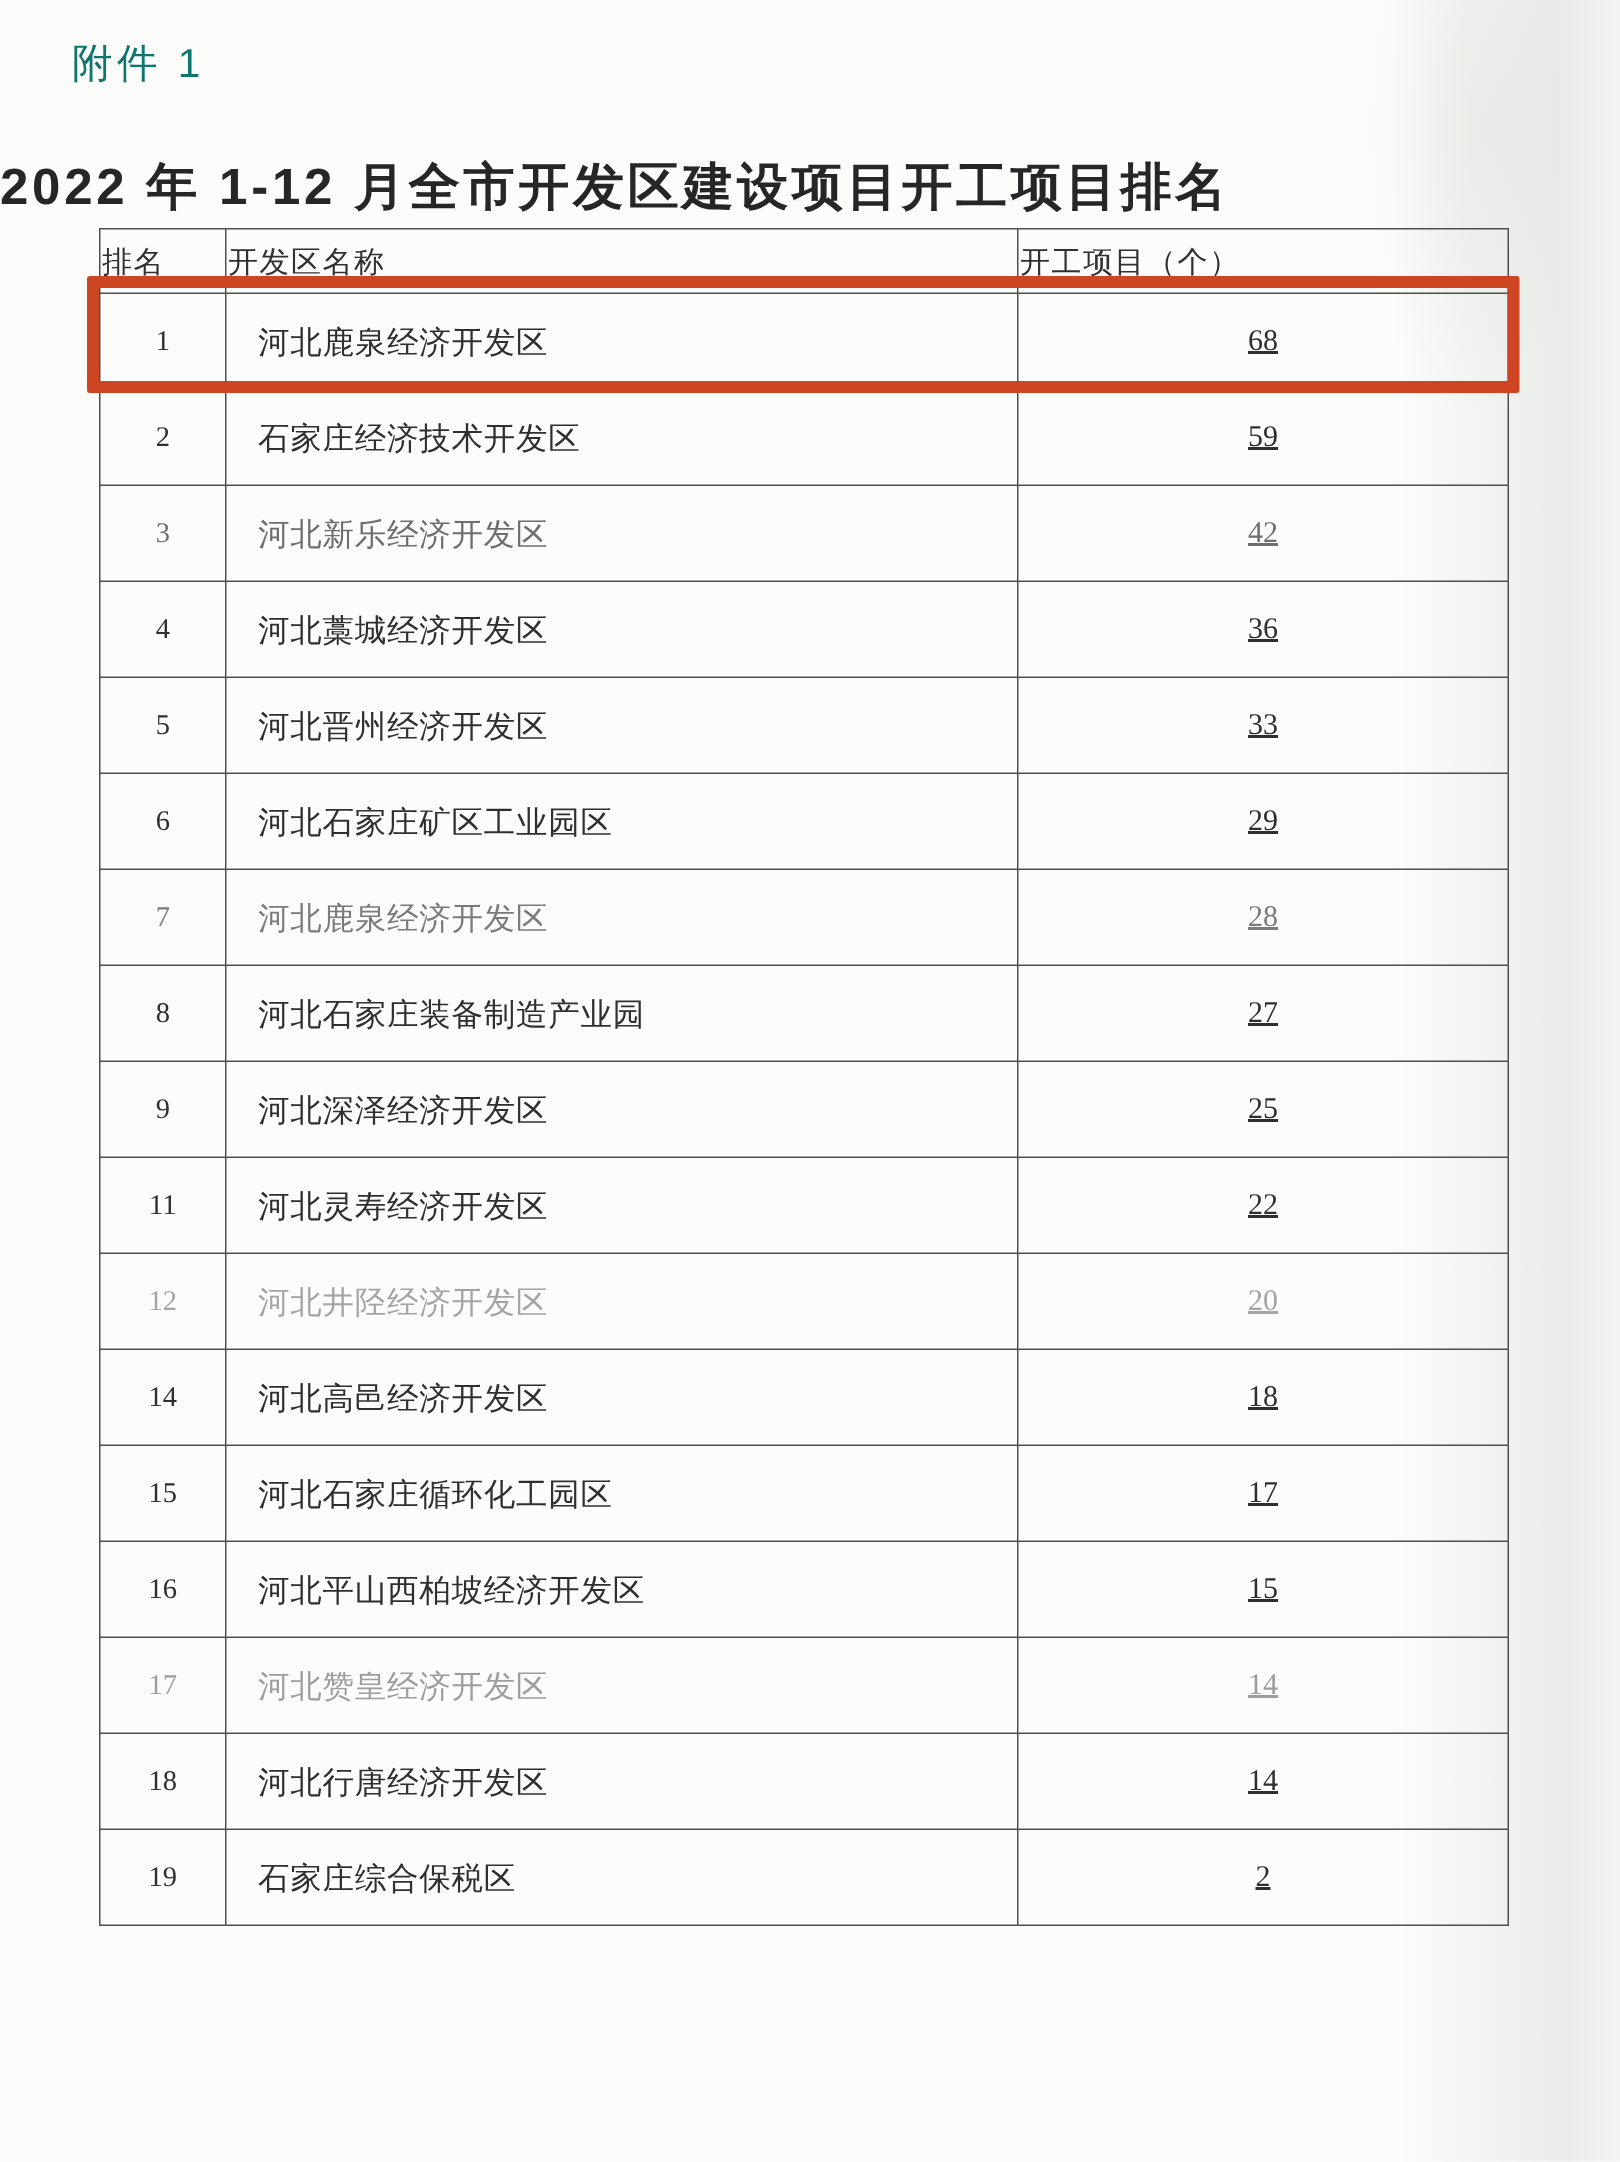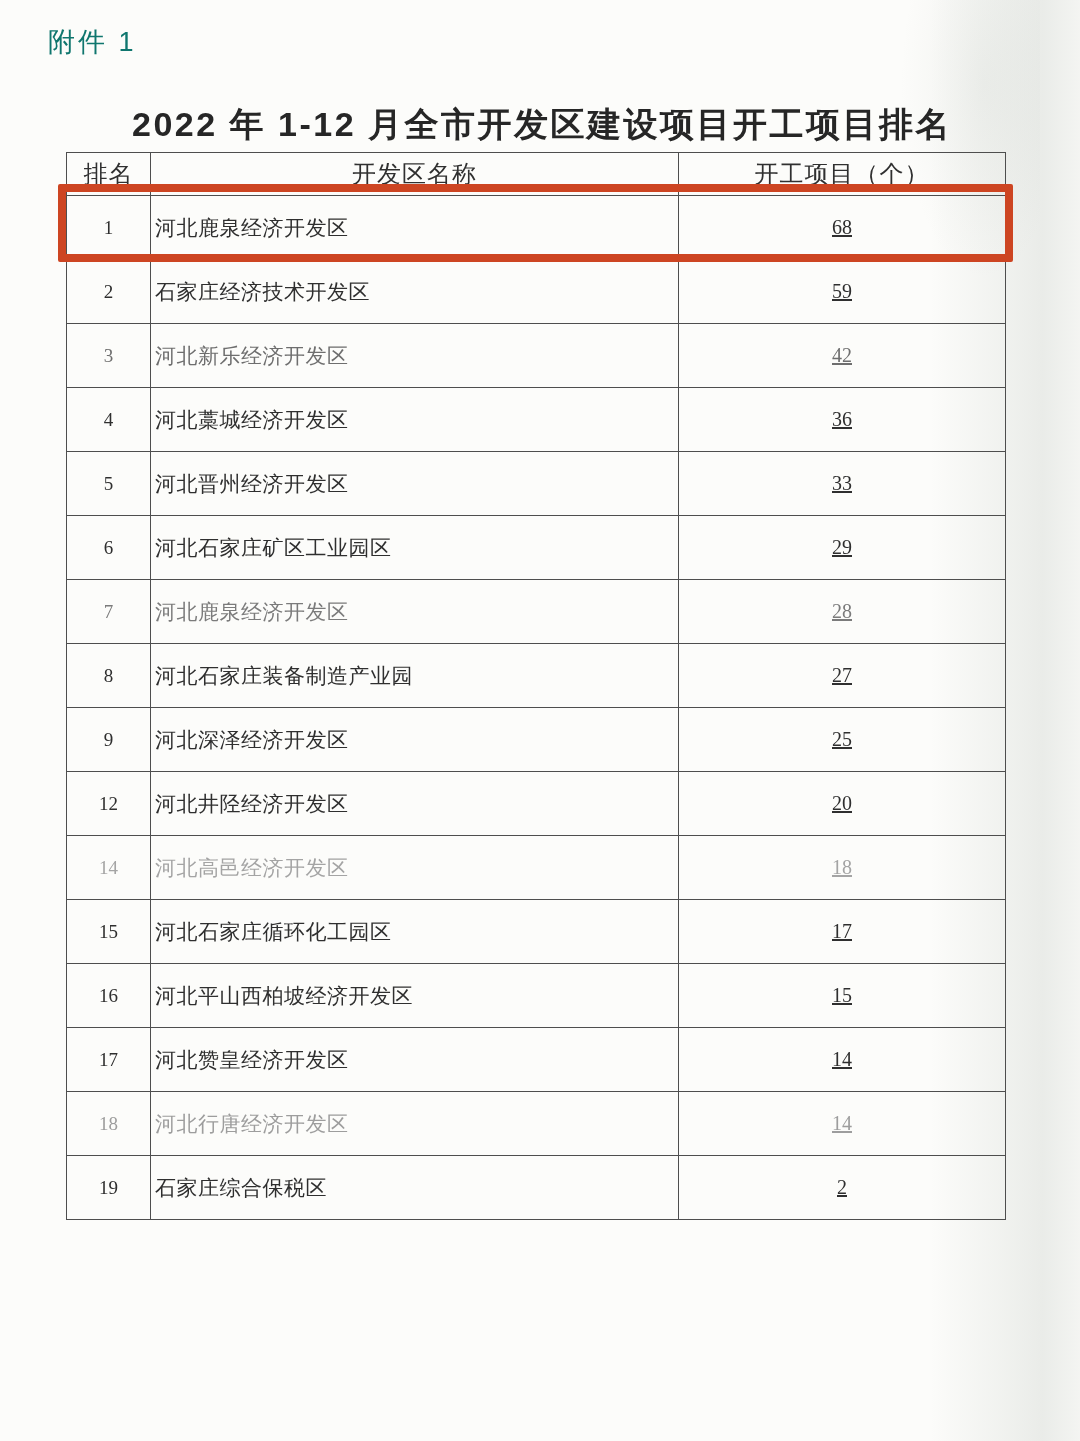--- a/index.html
+++ b/index.html
@@ -42,21 +42,21 @@
     font-family: "Liberation Sans", "DejaVu Sans", sans-serif;
     font-size: 27px;
     letter-spacing: 3px;
     color: #0f766e;
   }
   .doc-title {
     position: absolute;
     top: 102px;
     left: 0;
     width: 952px;
-    text-align: right;
+    text-align: left;
     font-family: "Liberation Sans", "DejaVu Sans", sans-serif;
     font-size: 34px;
     font-weight: bold;
     letter-spacing: 2.5px;
     color: #262626;
   }
   .table-wrap {
     position: absolute;
     left: 66px;
     top: 152px;
@@ -67,37 +67,37 @@
     width: 939px;
     table-layout: fixed;
   }
   .rank-table th, .rank-table td {
     border: 1.6px solid #4e4e4e;
     overflow: hidden;
     white-space: nowrap;
   }
   .rank-table thead th {
     height: 40px;
-    font-size: 24px;
+    font-size: 20px;
     font-weight: normal;
-    text-align: center;
+    text-align: left;
     color: #303030;
     letter-spacing: 1px;
   }
   .rank-table tbody td {
     height: 61px;
     vertical-align: middle;
   }
   td.rank-cell {
     text-align: center;
     font-size: 19px;
   }
   td.name-cell {
     text-align: left;
-    padding-left: 4px;
+    padding-left: 21px;
     font-size: 21px;
     letter-spacing: 0.5px;
   }
   td.count-cell {
     text-align: center;
     font-size: 20px;
     text-decoration: underline;
   }
   
   tbody tr:nth-child(3)  { color: #6e6e6e; }
@@ -186,20 +186,25 @@
     <td class="rank-cell">8</td>
     <td class="name-cell">河北石家庄装备制造产业园</td>
     <td class="count-cell">27</td>
   </tr>
         <tr>
     <td class="rank-cell">9</td>
     <td class="name-cell">河北深泽经济开发区</td>
     <td class="count-cell">25</td>
   </tr>
         <tr>
+    <td class="rank-cell">11</td>
+    <td class="name-cell">河北灵寿经济开发区</td>
+    <td class="count-cell">22</td>
+  </tr>
+        <tr>
     <td class="rank-cell">12</td>
     <td class="name-cell">河北井陉经济开发区</td>
     <td class="count-cell">20</td>
   </tr>
         <tr>
     <td class="rank-cell">14</td>
     <td class="name-cell">河北高邑经济开发区</td>
     <td class="count-cell">18</td>
   </tr>
         <tr>

